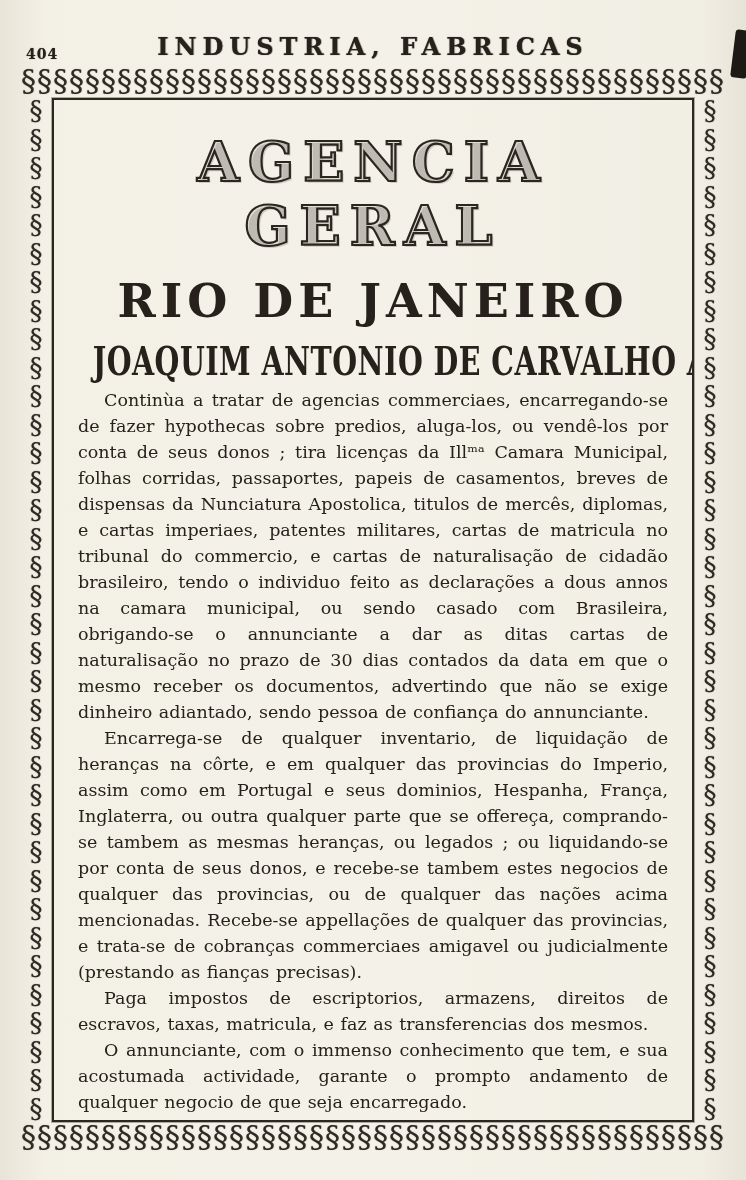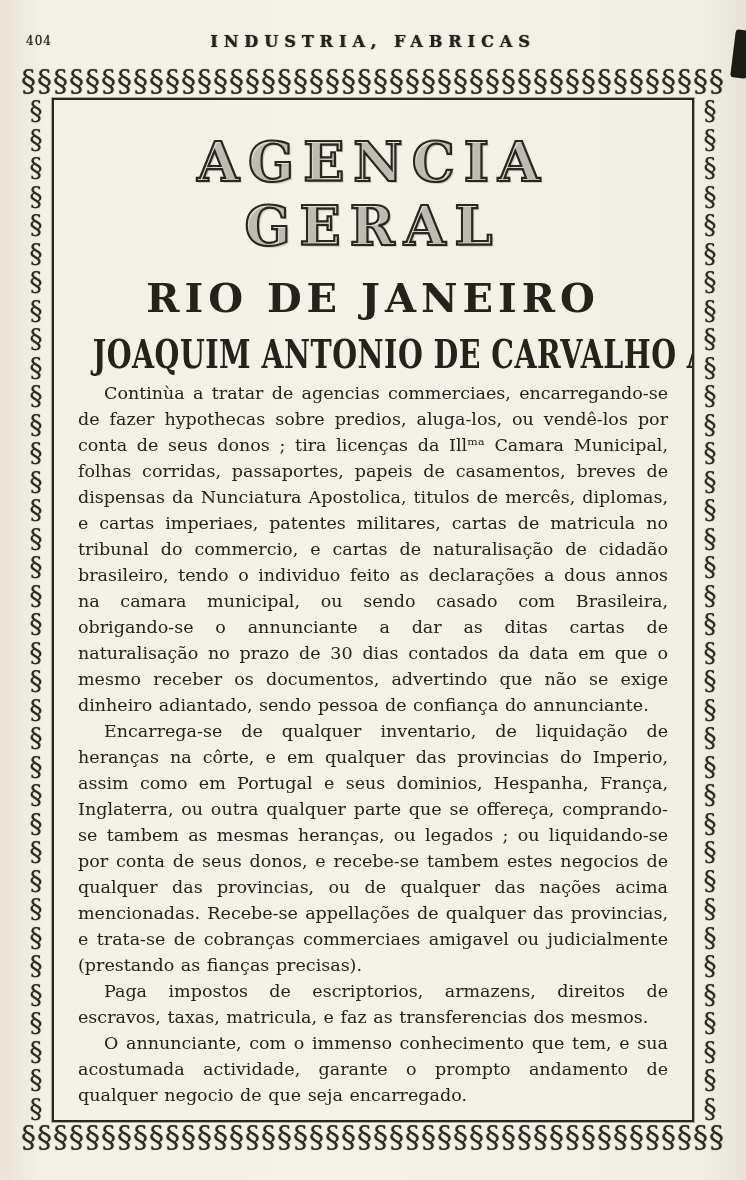--- a/index.html
+++ b/index.html
@@ -14,30 +14,30 @@
     position: relative;
     width: 746px; height: 1180px;
     background: linear-gradient(90deg, #e8e4d8 0%, #f3f0e6 6%, #f4f1e8 50%, #f1eee4 94%, #e7e3d7 100%);
   }
   
   .running-head {
     position: relative;
     height: 62px;
   }
   .pagenum {
-    position: absolute; left: 26px; top: 34px;
-    font-size: 12px; font-weight: normal;
+    position: absolute; left: 26px; top: 46px;
+    font-size: 14px; font-weight: bold;
     letter-spacing: 1px;
     text-shadow: 0 0 1px rgba(30,25,20,.6);
   }
   .headtitle {
     position: absolute; left: 0; right: 0; top: 32px;
     text-align: center;
     font-weight: bold;
-    font-size: 16px;
+    font-size: 24px;
     letter-spacing: 6px;
     text-shadow: 0 0 1px rgba(30,25,20,.7), 1px 0 0 rgba(30,25,20,.25);
   }
   .smudge {
     position: absolute; right: -3px; top: 30px;
     width: 16px; height: 48px;
     background: #1d1914;
     border-radius: 3px;
     transform: rotate(7deg);
   }
@@ -86,21 +86,21 @@
     margin-top: 12px;
     font-size: 54px;
     font-weight: bold;
     letter-spacing: 9px;
     color: rgba(43,38,32,0.10);
     -webkit-text-stroke: 2.2px #2b2620;
     text-shadow: 2px 2px 0 rgba(43,38,32,.18);
   }
   .ad-city {
     margin-top: 16px;
-    font-size: 40px;
+    font-size: 46px;
     font-weight: bold;
     letter-spacing: 5px;
   }
   .ad-address {
     margin-top: 18px;
     font-size: 24px;
     font-weight: bold;
     letter-spacing: 5px;
     white-space: nowrap;
   }

